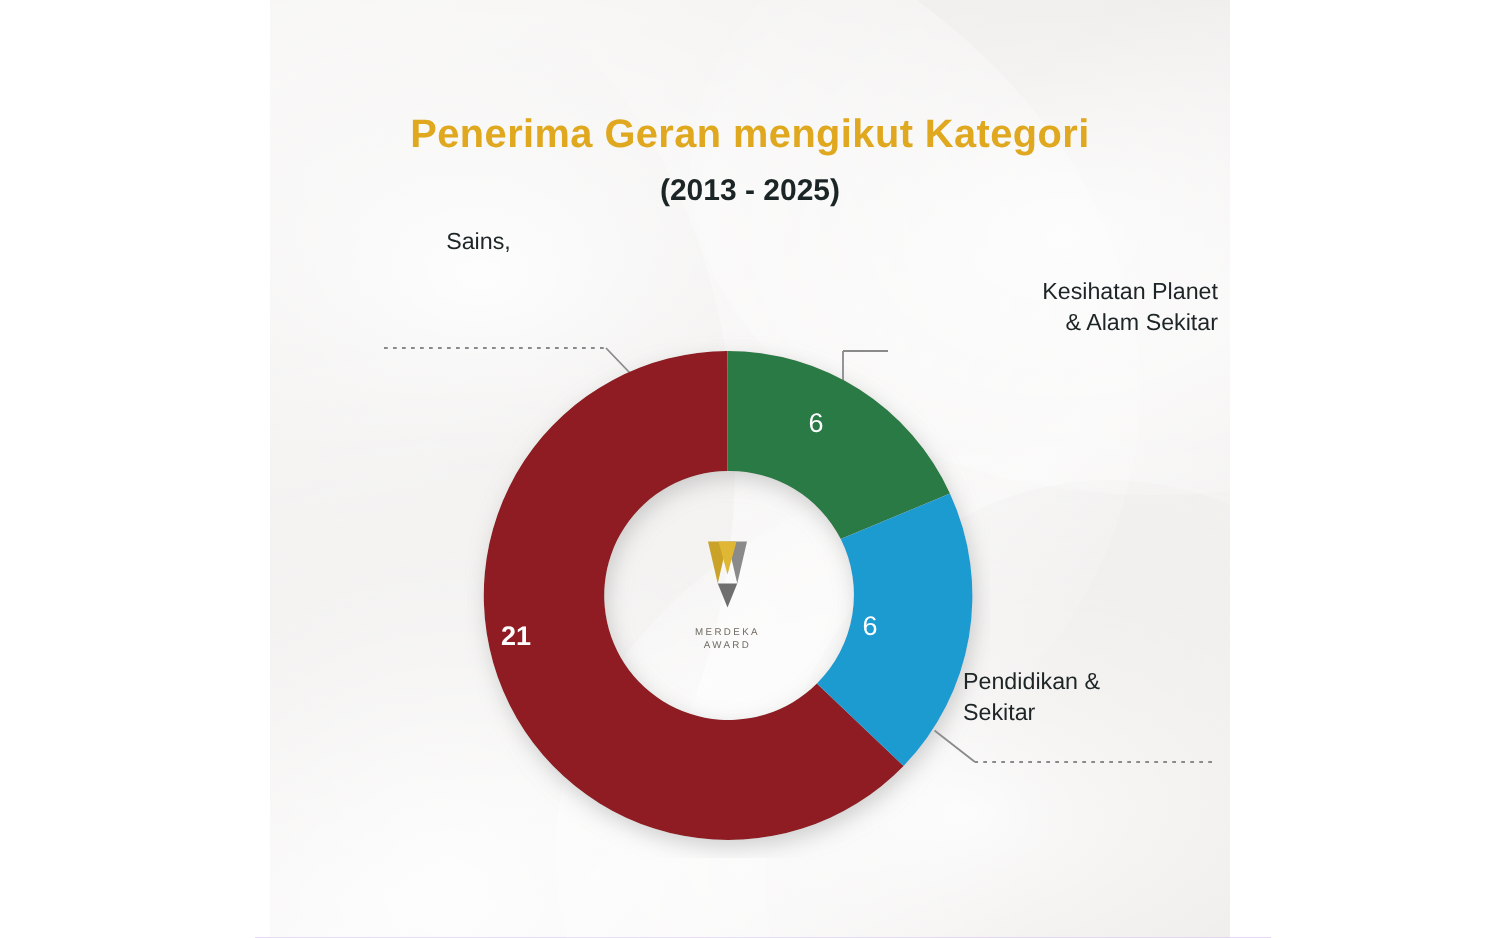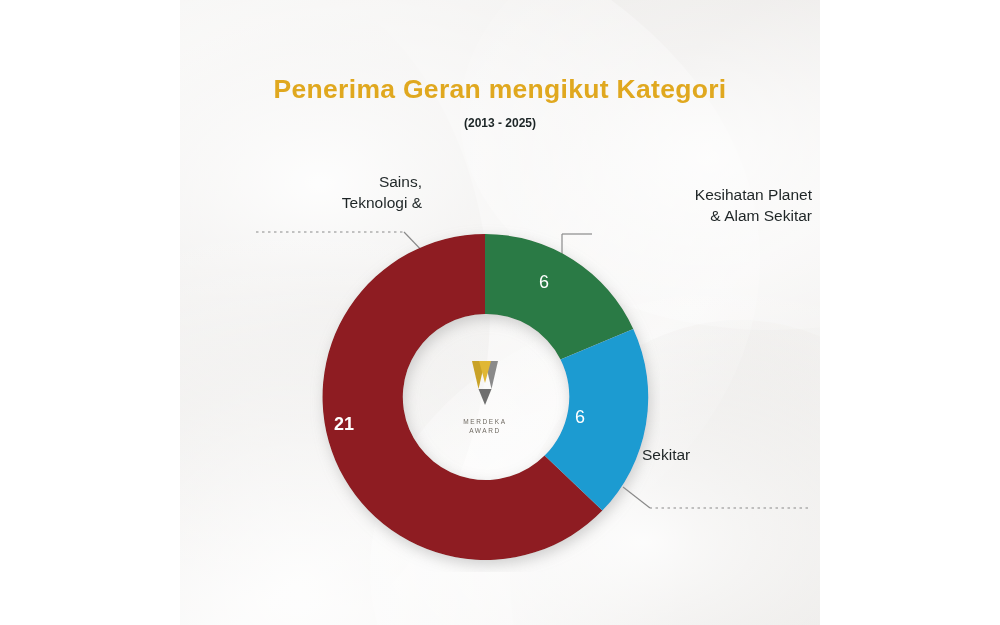--- a/index.html
+++ b/index.html
@@ -92,21 +92,21 @@
     letter-spacing: 0.3px;
     color: #e0a81f;
     white-space: nowrap;
   }
   #subtitle {
     position: absolute;
     left: 0;
     top: 116px;
     width: 640px;
     text-align: center;
-    font-size: 12px;
+    font-size: 20px;
     font-weight: bold;
     color: #1c2526;
   }
 
   
   #donut-wrap {
     position: absolute;
     left: 130px;
     top: 222px;
     width: 350px;
@@ -155,21 +155,21 @@
     line-height: 1.45;
   }
 
   
   .label {
     position: absolute;
     font-size: 15.5px;
     line-height: 1.35;
     color: #1e2526;
   }
-  #label-sains { left: 72px; top: 152px; width: 170px; text-align: right; margin-top: 20px; }
+  #label-sains { left: 54px; top: 152px; width: 170px; text-align: center; }
   #label-kesihatan { left: 412px; top: 185px; width: 220px; text-align: right; }
   #label-pendidikan { left: 462px; top: 445px; width: 180px; text-align: left; }
 
   .leader {
     position: absolute;
     pointer-events: none;
   }
 </style>
 </head>
 <body>
@@ -235,26 +235,26 @@
         </div>
         <div id="logo-brand">
           <div>MERDEKA</div>
           <div>AWARD</div>
         </div>
       </div>
     </div>
 
     <div class="label" id="label-sains">
       <div>Sains,</div>
-      <div>Teknologi &amp;</div>
     </div>
 
     <div class="label" id="label-kesihatan">
       <div>Kesihatan Planet</div>
       <div>&amp; Alam Sekitar</div>
     </div>
 
     <div class="label" id="label-pendidikan">
+      <div>Pendidikan &amp;</div>
       <div>Sekitar</div>
     </div>
 
   </div>
 </div>
 
 </body></html>

